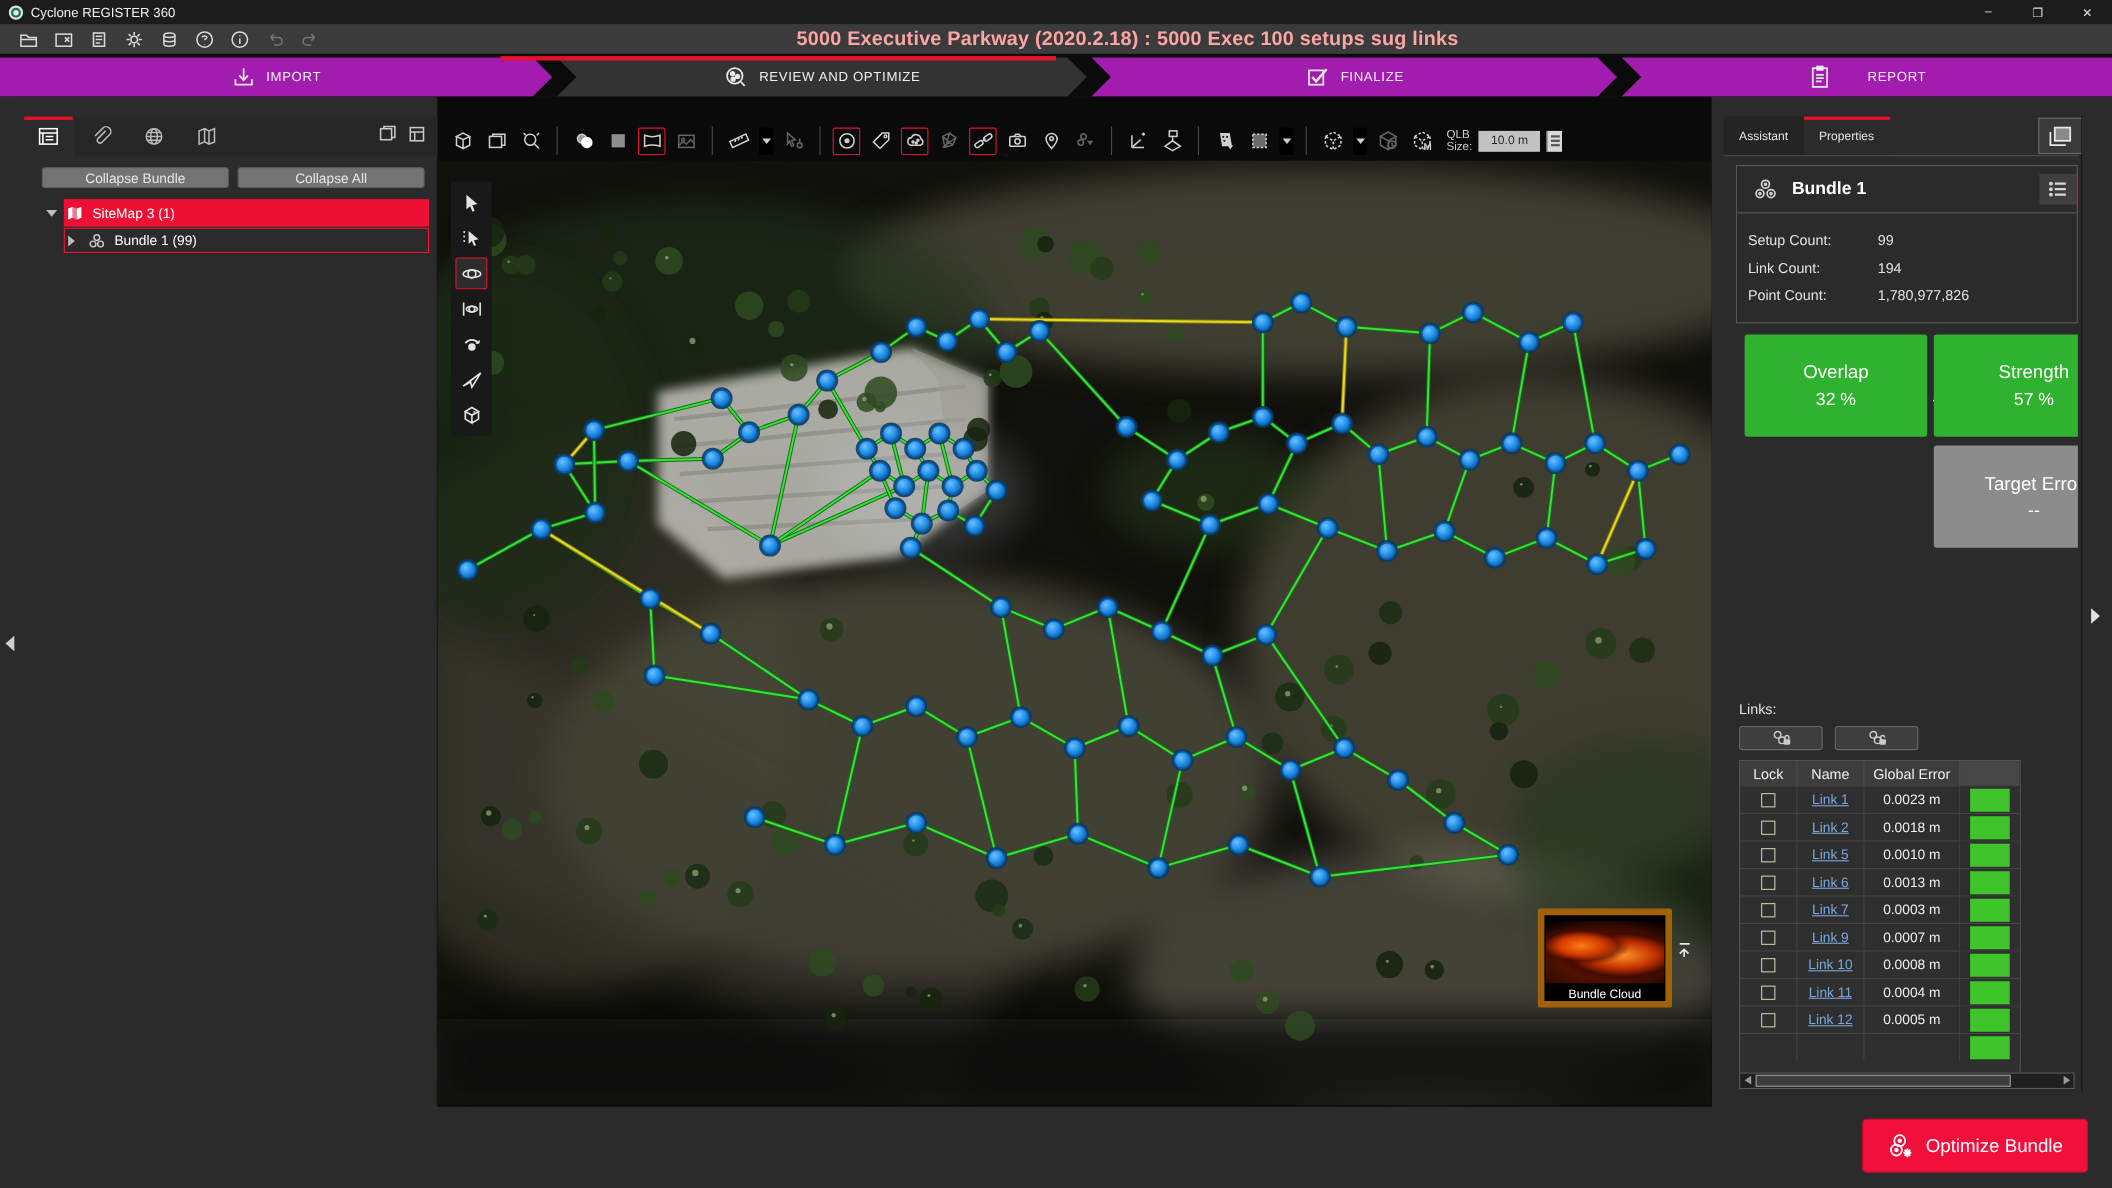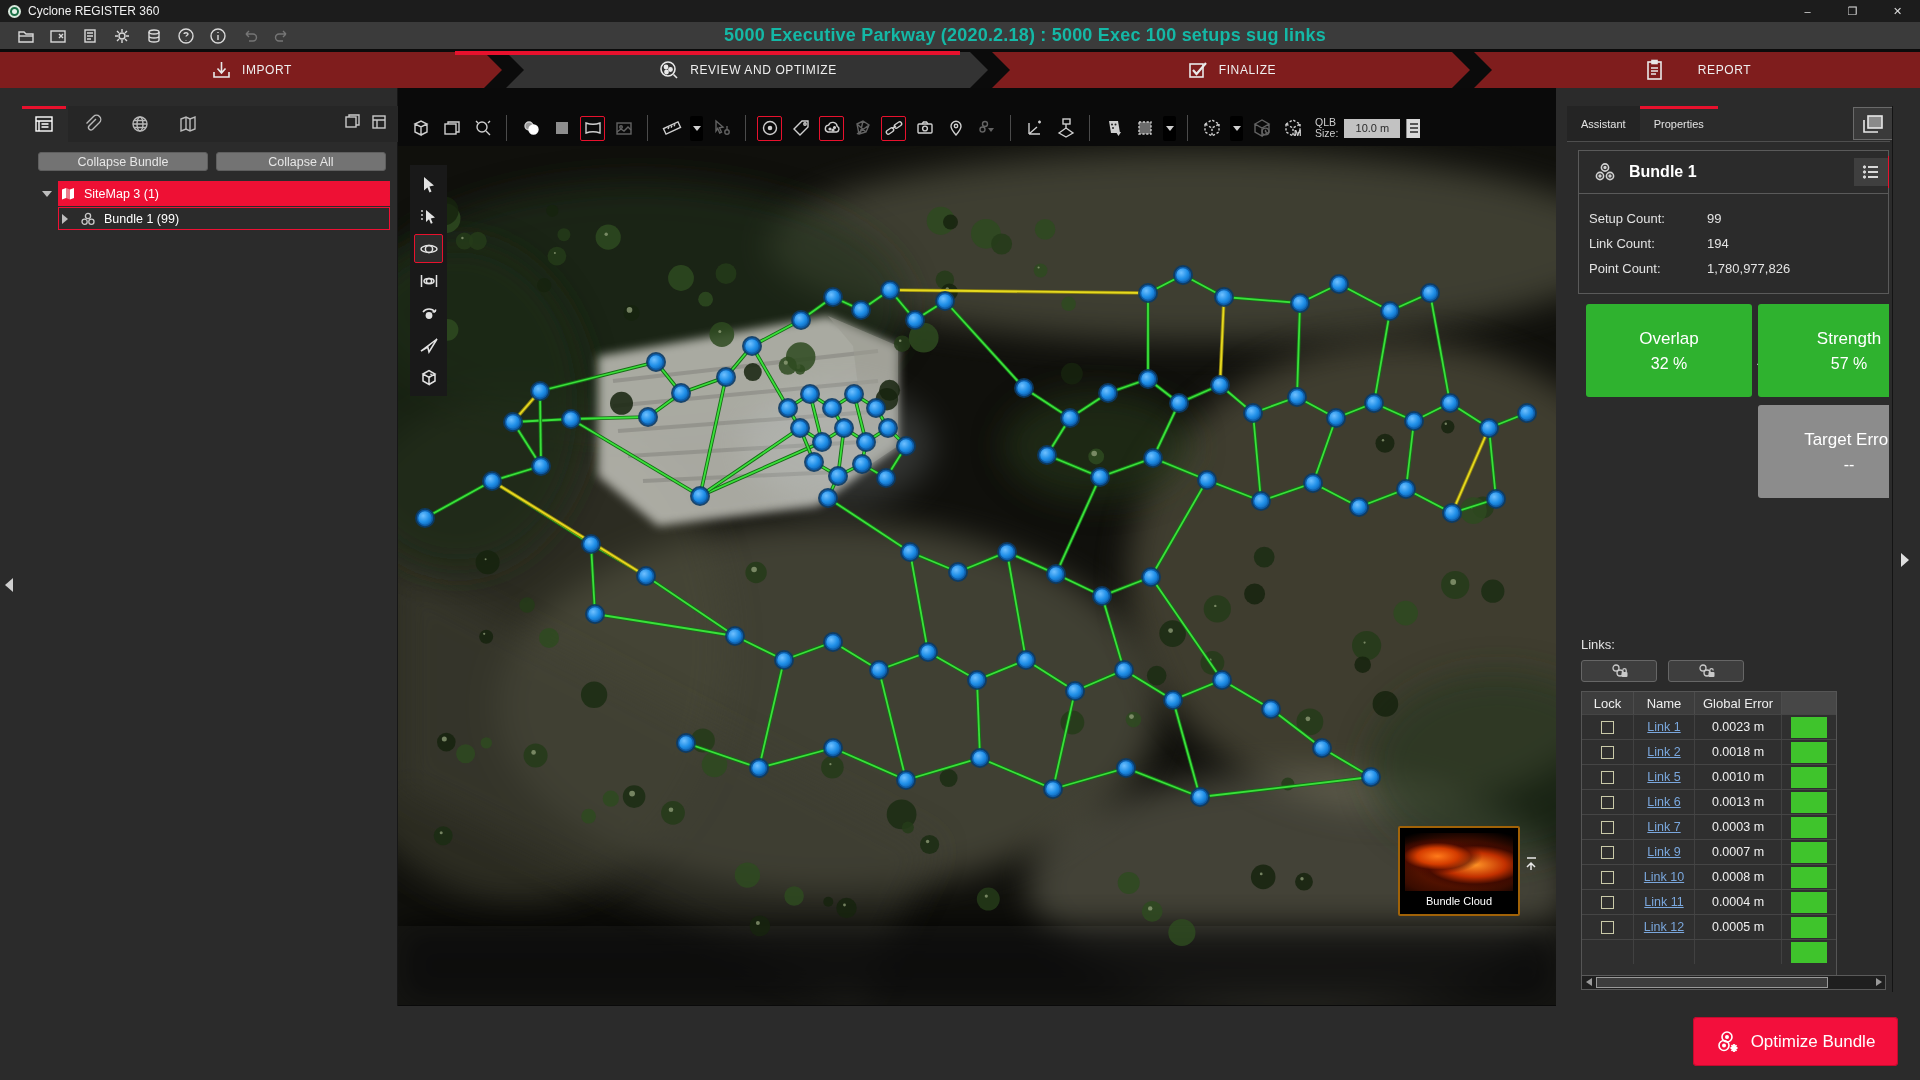--- a/index.html
+++ b/index.html
@@ -19,25 +19,25 @@
              font-size:11px; color:#dcdcdc; }
 
   
   .main-toolbar { position:absolute; left:0; top:22px; width:1920px; height:27px; background:#3b3b3b;
                   display:flex; align-items:center; padding-left:16px; gap:13px; }
   .mt-icon { width:19px; height:19px; display:flex; align-items:center; justify-content:center; flex:0 0 auto; }
   .mt-icon svg { stroke:#d9d9d9; fill:none; stroke-width:1.4; }
   .mt-icon.dim svg { stroke:#757575; }
   .project-title { position:absolute; left:0; top:0; width:1920px; height:27px; padding-left:130px;
                    display:flex; align-items:center; justify-content:center; pointer-events:none;
-                   font-size:18px; font-weight:600; color:#14b8a6; letter-spacing:.2px; }
+                   font-size:18px; font-weight:600; color:#fca5a5; letter-spacing:.2px; }
 
   
   .workflow { position:absolute; left:0; top:49px; width:1920px; height:39px; background:#0b0b0b; }
-  .wtab { position:absolute; top:3px; height:36px; background:#7f1d1d; display:flex; align-items:center;
+  .wtab { position:absolute; top:3px; height:36px; background:#a21caf; display:flex; align-items:center;
           justify-content:center; gap:9px; font-size:12px; letter-spacing:.6px; color:#efefef; }
   .wtab svg { stroke:#e9e9e9; fill:none; stroke-width:1.6; }
   .wtab.mid   { clip-path:polygon(0 0, calc(100% - 18px) 0, 100% 50%, calc(100% - 18px) 100%, 0 100%, 18px 50%); }
   .wtab.first { clip-path:polygon(0 0, calc(100% - 18px) 0, 100% 50%, calc(100% - 18px) 100%, 0 100%); }
   .wtab.last  { clip-path:polygon(0 0, 100% 0, 100% 100%, 0 100%, 18px 50%); }
   .wtab.active { background:#333333; }
   .active-underline { position:absolute; left:455px; top:2px; width:505px; height:4px; background:#e8112d; }
 
   
   .edge-arrow-left { position:absolute; left:5px; top:578px; width:0; height:0;
@@ -94,21 +94,21 @@
   .scene { position:absolute; left:0; top:58px; }
 
   .nav-tools { position:absolute; left:12px; top:77px; width:37px; background:#191919; padding:5px 0;
                display:flex; flex-direction:column; align-items:center; gap:3px; }
   .nav-btn { width:29px; height:29px; display:flex; align-items:center; justify-content:center;
              border:1px solid transparent; border-radius:2px; }
   .nav-btn svg { stroke:#e2e2e2; fill:none; stroke-width:1.5; }
   .nav-btn.on { border-color:#e8112d; background:#2c2c2c; }
 
   .thumb-card { position:absolute; left:1000px; top:738px; width:122px; height:90px; background:#000;
-                border:2px solid #a16207; border-radius:2px; display:flex; flex-direction:column; align-items:center; }
+                border:6px solid #a16207; border-radius:2px; display:flex; flex-direction:column; align-items:center; }
   .thumb-img { width:108px; height:58px; margin-top:5px; background:
       radial-gradient(ellipse 45px 18px at 30% 40%, #ff7a1a 0%, #d43c00 45%, rgba(80,10,0,.6) 75%, transparent 100%),
       radial-gradient(ellipse 60px 24px at 65% 55%, #ff9426 0%, #c23000 50%, rgba(60,8,0,.7) 80%, transparent 100%),
       radial-gradient(ellipse 90px 40px at 50% 60%, #7a1c00 0%, #3a0c00 70%, #000 100%), #000; }
   .thumb-label { margin-top:4px; font-size:11px; color:#fff; }
   .thumb-expand { position:absolute; left:1127px; top:768px; }
   .thumb-expand svg { stroke:#e8e8e8; fill:none; stroke-width:1.5; }
 
   
   .right-panel { position:absolute; left:1567px; top:88px; width:353px; height:992px; background:#2b2b2b; }

